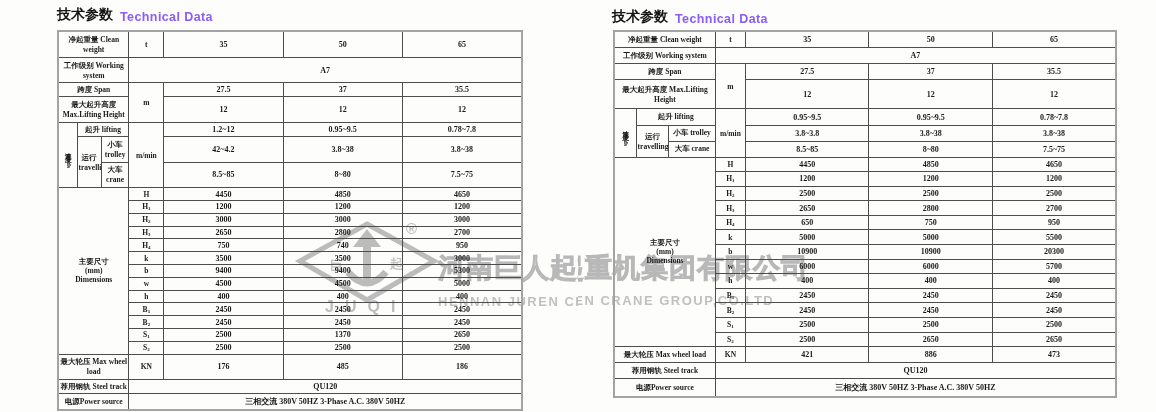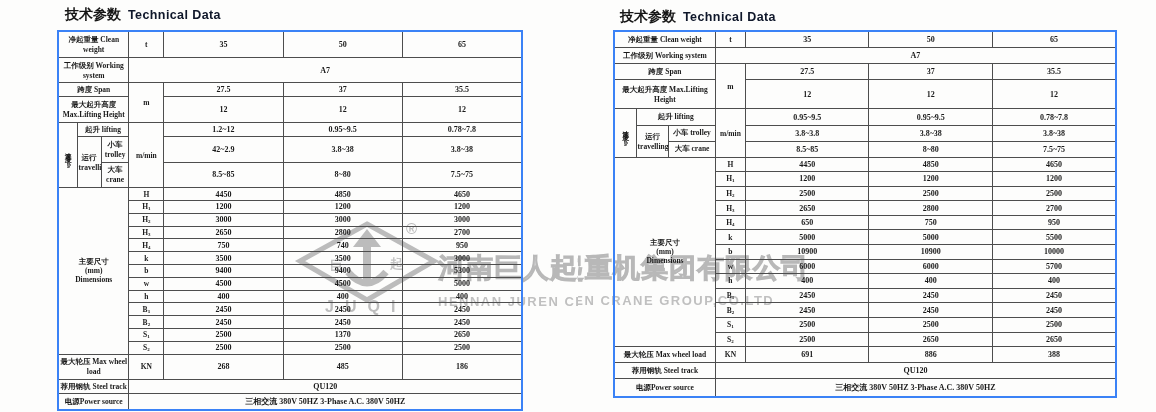--- a/index.html
+++ b/index.html
@@ -1,27 +1,27 @@
 <!DOCTYPE html>
 <html><head>
 <meta charset="utf-8">
 <style>
   html,body{margin:0;padding:0;width:1156px;height:412px;overflow:hidden;background:#f5f5f2;}
   .wrap{display:flex;width:1156px;height:412px;}
   .page{position:relative;width:578px;height:412px;background:#fdfdfc;overflow:hidden;}
-  .page-title{position:absolute;display:flex;align-items:center;gap:7px;z-index:3;margin-left:8px;}
+  .page-title{position:absolute;display:flex;align-items:flex-end;gap:7px;z-index:3;}
   .p0 .page-title{left:57px;top:6px;}
   .p1 .page-title{left:34px;top:8px;}
   .t-zh{font:bold 14px "DejaVu Sans","Liberation Sans",sans-serif;color:#161616;}
-  .t-en{font:bold 12.5px "Liberation Sans",sans-serif;color:#0f172a;letter-spacing:.4px;}
+  .t-en{font:bold 12.5px "Liberation Sans",sans-serif;color:#8b5cf6;letter-spacing:.4px;}
 
   table.spec{position:absolute;border-collapse:collapse;table-layout:fixed;z-index:2;}
   .p0 table.spec{left:57px;top:30px;width:466px;height:381px;}
   .p1 table.spec{left:35px;top:30px;width:504px;height:368px;}
-  table.spec{border:2px solid #3b82f6;}
+  table.spec{border:2px solid #a3a3a3;}
   td{border:1px solid #4d4d4d;text-align:center;vertical-align:middle;padding:0 1px;
      font:bold 8px "Liberation Serif",serif;color:#191919;overflow:hidden;background:transparent;}
   td.lbl,td.unit{font-size:7.5px;}
   td sub{font-size:5px;vertical-align:-1px;}
   td.vert{font-size:7px;line-height:8px;}
   .vzh{writing-mode:vertical-rl;letter-spacing:2px;display:inline-block;}
   .ven{display:block;transform:rotate(-90deg);font-size:6px;margin-top:4px;}
   .dims-line{display:block;line-height:9px;font-size:7.5px;}
 
   
@@ -103,21 +103,21 @@
         <td rowspan="3" class="vert"><span class="vzh">速度</span><span class="ven">speed</span></td>
         <td colspan="2" class="lbl"><span>起升</span> <span>lifting</span></td>
         <td rowspan="3" class="unit">m/min</td>
         <td>1.2~12</td>
         <td>0.95~9.5</td>
         <td>0.78~7.8</td>
       </tr>
       <tr>
         <td rowspan="2" class="lbl"><span>运行</span><br><span>travelling</span></td>
         <td class="lbl"><span>小车</span> <span>trolley</span></td>
-        <td>42~2.9</td>
+        <td>42~4.2</td>
         <td>3.8~38</td>
         <td>3.8~38</td>
       </tr>
       <tr>
         <td class="lbl"><span>大车</span> <span>crane</span></td>
         <td>8.5~85</td>
         <td>8~80</td>
         <td>7.5~75</td>
       </tr>
       <tr>
@@ -199,21 +199,21 @@
           </tr>
       <tr>
             <td class="unit"><span>S</span><sub>2</sub></td>
             <td>2500</td>
             <td>2500</td>
             <td>2500</td>
           </tr>
       <tr>
         <td colspan="3" class="lbl"><span>最大轮压</span> <span>Max wheel load</span></td>
         <td class="unit">KN</td>
-        <td>268</td>
+        <td>176</td>
         <td>485</td>
         <td>186</td>
       </tr>
       <tr>
         <td colspan="3" class="lbl"><span>荐用钢轨</span> <span>Steel track</span></td>
         <td colspan="4">QU120</td>
       </tr>
       <tr>
         <td colspan="3" class="lbl"><span>电源</span><span>Power source</span></td>
         <td colspan="4">三相交流 380V 50HZ 3-Phase A.C. 380V 50HZ</td>
@@ -326,21 +326,21 @@
       <tr>
             <td class="unit"><span>k</span><sub></sub></td>
             <td>5000</td>
             <td>5000</td>
             <td>5500</td>
           </tr>
       <tr>
             <td class="unit"><span>b</span><sub></sub></td>
             <td>10900</td>
             <td>10900</td>
-            <td>10000</td>
+            <td>20300</td>
           </tr>
       <tr>
             <td class="unit"><span>w</span><sub></sub></td>
             <td>6000</td>
             <td>6000</td>
             <td>5700</td>
           </tr>
       <tr>
             <td class="unit"><span>h</span><sub></sub></td>
             <td>400</td>
@@ -367,23 +367,23 @@
           </tr>
       <tr>
             <td class="unit"><span>S</span><sub>2</sub></td>
             <td>2500</td>
             <td>2650</td>
             <td>2650</td>
           </tr>
       <tr>
         <td colspan="3" class="lbl"><span>最大轮压</span> <span>Max wheel load</span></td>
         <td class="unit">KN</td>
-        <td>691</td>
+        <td>421</td>
         <td>886</td>
-        <td>388</td>
+        <td>473</td>
       </tr>
       <tr>
         <td colspan="3" class="lbl"><span>荐用钢轨</span> <span>Steel track</span></td>
         <td colspan="4">QU120</td>
       </tr>
       <tr>
         <td colspan="3" class="lbl"><span>电源</span><span>Power source</span></td>
         <td colspan="4">三相交流 380V 50HZ 3-Phase A.C. 380V 50HZ</td>
       </tr>
     </tbody>

